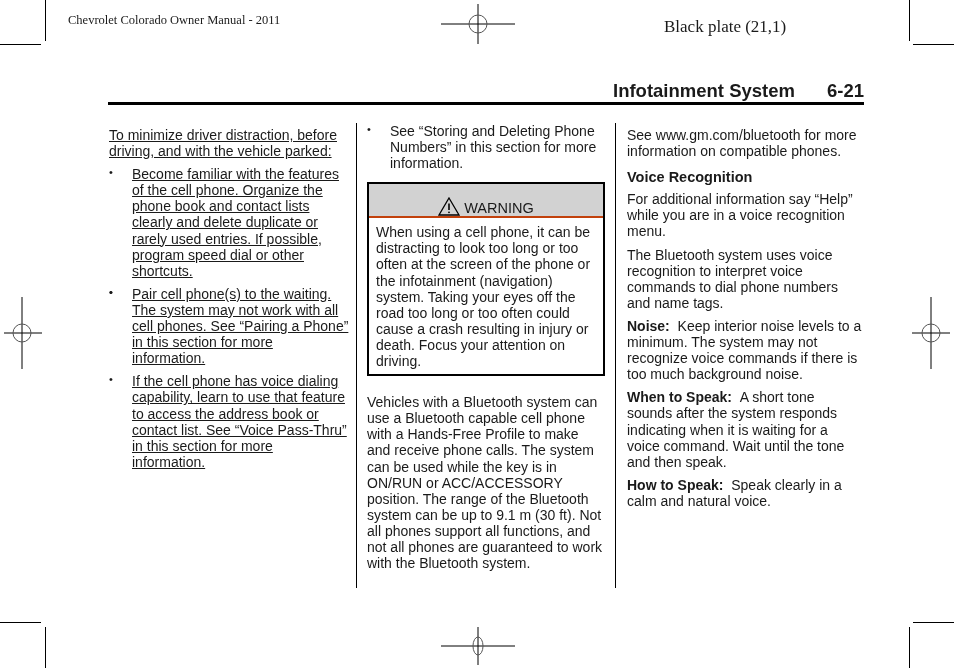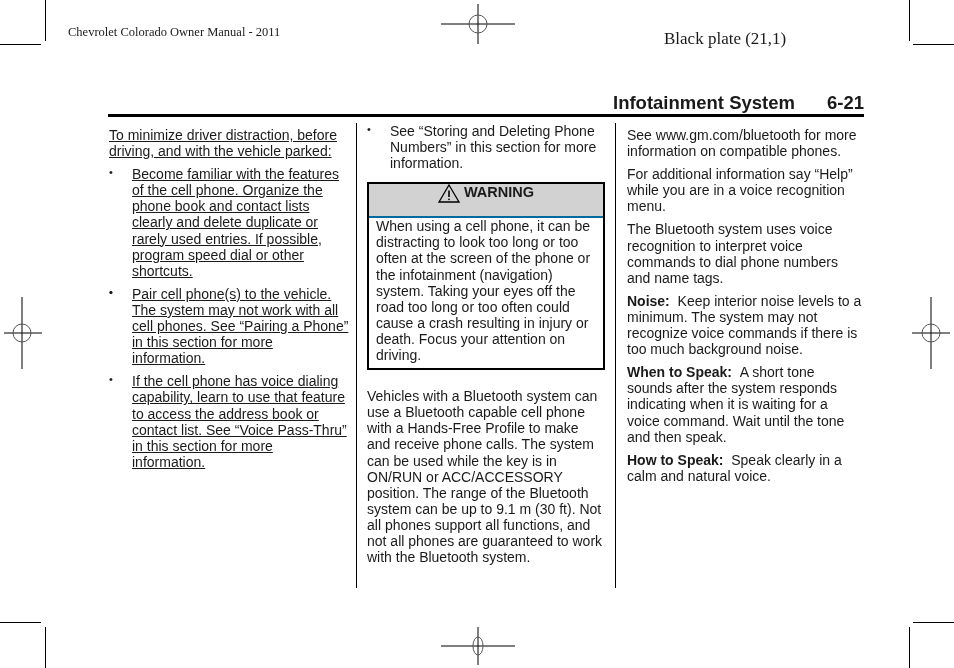--- a/index.html
+++ b/index.html
@@ -1,36 +1,36 @@
 <!DOCTYPE html>
 <html><head>
 <meta charset="utf-8">
 <style>
   html, body { margin:0; padding:0; background:#ffffff; }
   body { width:954px; height:668px; position:relative; overflow:hidden;
          font-family:"Liberation Sans", "DejaVu Sans", sans-serif; color:#1a1a1a; }
-  .abs { position:absolute;margin-top:12px; }
+  .abs { position:absolute; }
   .serif { font-family:"Liberation Serif", "DejaVu Serif", serif; }
   .hl { position:absolute; height:1px; background:#000; }
   .vl { position:absolute; width:1px; background:#000; }
   .reg { position:absolute; }
   .hdr-left { left:68px; top:13px; font-size:12.5px; }
   .hdr-right { left:664px; top:17px; font-size:17px; }
   .title-bar { left:108px; top:80px; width:756px; height:24px; }
   .title-text { position:absolute; right:0; top:0; font-size:18.5px; font-weight:bold; white-space:pre; }
   .title-rule { position:absolute; left:0; top:22px; width:756px; height:3px; background:#000; }
   .col { position:absolute; font-size:14px; line-height:16.1px; }
   .col p { margin:0 0 7px 0; }
   .bullet { position:relative; padding-left:23px; margin:0 0 7px 0; }
   .bullet .dot { position:absolute; left:0; top:-2px; font-size:11px; }
   .col-divider { position:absolute; width:1px; background:#000; }
   .warn { border:2px solid #000; margin:11px 0 0 0; }
-  .warn-head { background:#d2d2d2; border-bottom:2px solid #0369a1; height:32px; display:flex; align-items:flex-start; justify-content:center; font-weight:bold; font-size:14.5px; }
+  .warn-head { background:#d2d2d2; border-bottom:2px solid #c2410c; height:32px; display:flex; align-items:flex-end; justify-content:center; font-weight:normal; font-size:14.5px; }
   .warn-head svg { margin-right:4px; }
-  .warn-body { padding:0 6px 5px 7px; }
+  .warn-body { padding:6px 6px 5px 7px; }
   .h2 { font-weight:bold; font-size:14.5px; margin:10px 0 6px 0; }
   b.lbl { font-weight:bold; }
 </style>
 </head>
 <body>
 
 <div class="vl" style="left:45px;top:0;height:41px;"></div>
 <div class="hl" style="left:0;top:44px;width:41px;"></div>
 <div class="vl" style="left:909px;top:0;height:41px;"></div>
 <div class="hl" style="left:913px;top:44px;width:41px;"></div>
@@ -68,21 +68,21 @@
   <div class="title-rule"></div>
 </div>
 
 <div class="col-divider" style="left:356px;top:123px;height:465px;"></div>
 <div class="col-divider" style="left:615px;top:123px;height:465px;"></div>
 
 <div class="col" style="left:109px;top:127px;width:240px;text-decoration:underline;">
   <p>To minimize driver distraction, before driving, and with the vehicle parked:</p>
   <div class="bullet"><span class="dot">•</span><span>Become familiar with the features of the cell phone. Organize the phone book and contact lists clearly and delete duplicate or rarely used entries. If possible, program speed dial or other shortcuts.</span></div>
   <div class="bullet"><span class="dot">•</span></div>
-  <div class="bullet"><span class="dot">•</span><span>Pair cell phone(s) to the vehicle. The system may not work with all cell phones. See “Pairing a Phone” in this section for more information.</span></div>
+  <div class="bullet"><span class="dot">•</span><span>Pair cell phone(s) to the waiting. The system may not work with all cell phones. See “Pairing a Phone” in this section for more information.</span></div>
   <div class="bullet"><span class="dot">•</span><span>If the cell phone has voice dialing capability, learn to use that feature to access the address book or contact list. See “Voice Pass-Thru” in this section for more information.</span></div>
 </div>
 
 <div class="col" style="left:367px;top:123px;width:238px;">
   <div class="bullet" style="margin-bottom:0;"><span class="dot">•</span><span>See “Storing and Deleting Phone Numbers” in this section for more information.</span></div>
   <div class="warn">
     <div class="warn-head">
       <svg width="22" height="19" viewBox="0 0 22 19">
         <path d="M11 1 L21 18 L1 18 Z" fill="none" stroke="#000" stroke-width="1.3"></path>
         <line x1="11" y1="6.5" x2="11" y2="13" stroke="#000" stroke-width="1.6"></line>
@@ -90,18 +90,19 @@
       </svg>
       <span>WARNING</span>
     </div>
     <div class="warn-body">When using a cell phone, it can be distracting to look too long or too often at the screen of the phone or the infotainment (navigation) system. Taking your eyes off the road too long or too often could cause a crash resulting in injury or death. Focus your attention on driving.</div>
   </div>
   <p style="margin-top:18px;">Vehicles with a Bluetooth system can use a Bluetooth capable cell phone with a Hands-Free Profile to make and receive phone calls. The system can be used while the key is in ON/RUN or ACC/ACCESSORY position. The range of the Bluetooth system can be up to 9.1 m (30 ft). Not all phones support all functions, and not all phones are guaranteed to work with the Bluetooth system.</p>
 </div>
 
 <div class="col" style="left:627px;top:127px;width:236px;">
   <p>See www.gm.com/bluetooth for more information on compatible phones.</p>
+  <div class="h2">Voice Recognition</div>
   <p>For additional information say “Help” while you are in a voice recognition menu.</p>
   <p>The Bluetooth system uses voice recognition to interpret voice commands to dial phone numbers and name tags.</p>
   <p><b class="lbl">Noise:</b>&nbsp;&nbsp;<span>Keep interior noise levels to a minimum. The system may not recognize voice commands if there is too much background noise.</span></p>
   <p><b class="lbl">When to Speak:</b>&nbsp;&nbsp;<span>A short tone sounds after the system responds indicating when it is waiting for a voice command. Wait until the tone and then speak.</span></p>
   <p><b class="lbl">How to Speak:</b>&nbsp;&nbsp;<span>Speak clearly in a calm and natural voice.</span></p>
 </div>
 
 </body></html>

